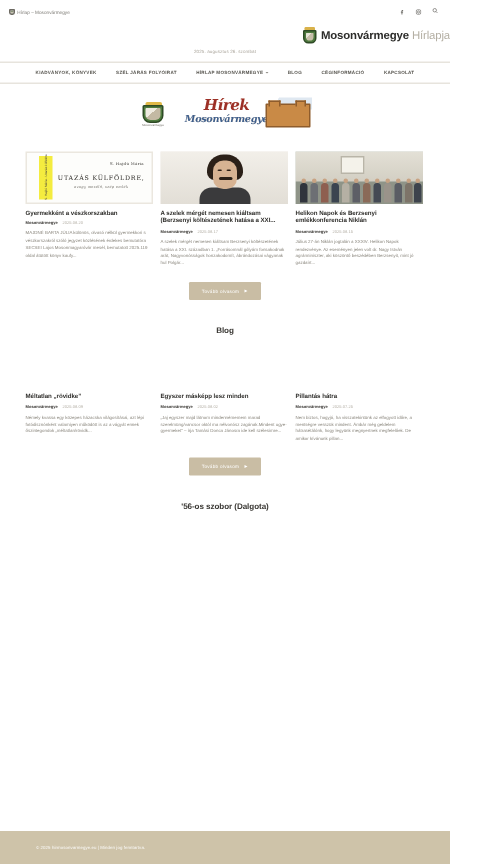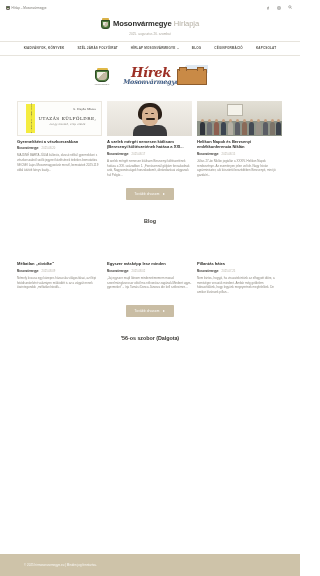--- a/index.html
+++ b/index.html
@@ -52,21 +52,21 @@
 
   
   .masthead {
     padding: 2px 0 5px;
     text-align: center;
     background: #ffffff;
   }
   .masthead-row {
     display: flex;
     align-items: center;
-    justify-content: center;
+    justify-content: flex-end;
     gap: 3px;
   }
   .crest {
     width: 9px;
     height: 11px;
     position: relative;
     flex: 0 0 auto;
   }
   .crest .shield {
     position: absolute;
@@ -182,21 +182,21 @@
   .hero-script {
     position: absolute;
     left: 30px; top: 1px;
     width: 60px;
     text-align: center;
   }
   .hero-script .s1 {
     font-family: "DejaVu Serif", serif;
     font-style: italic;
     font-weight: 700;
-    font-size: 13px;
+    font-size: 10px;
     color: #9c2f26;
     letter-spacing: -.3px;
     line-height: 1;
     text-shadow: .3px .3px 0 #f2e7d8;
   }
   .hero-script .s2 {
     font-family: "DejaVu Serif", serif;
     font-style: italic;
     font-weight: 700;
     font-size: 6.4px;

